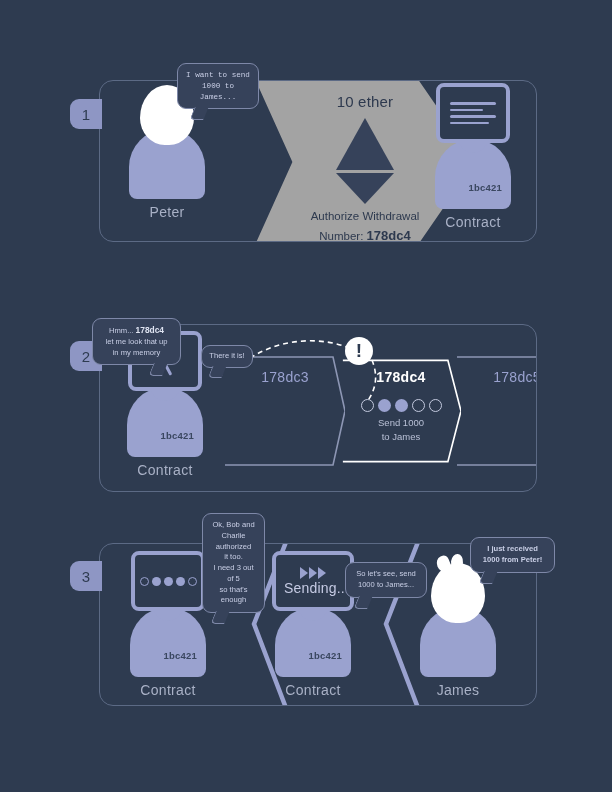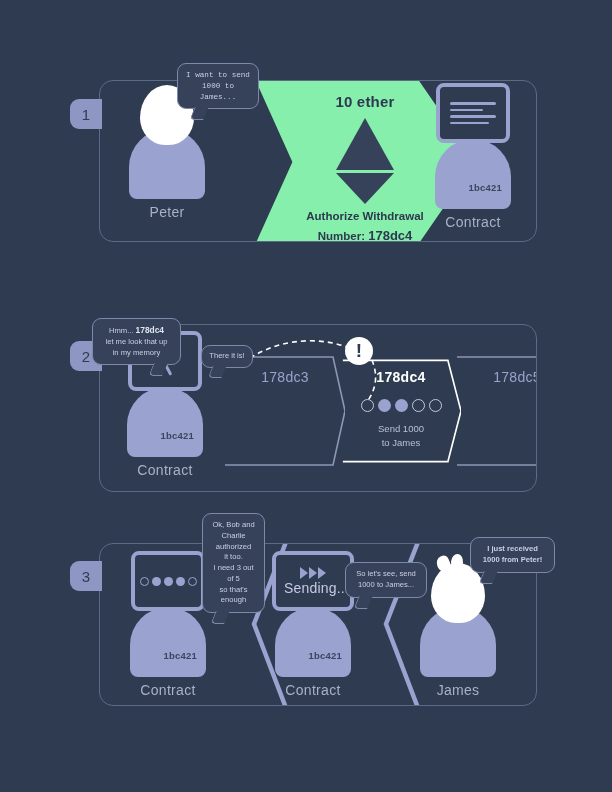--- a/index.html
+++ b/index.html
@@ -122,24 +122,23 @@
     border-left:1.4px solid #7e88a8;
     border-bottom:1.4px solid #7e88a8;
     transform:skewX(-22deg);
     border-radius:0 0 0 5px;
   }
   .bubble .tail.bl{left:14px;bottom:-12px;}
 
   
   .ether-band{
     position:absolute;
-    background:#86efac;
+    background:#a3a3a3;
     display:flex;flex-direction:column;align-items:center;
     clip-path:polygon(0 0, 74% 0, 100% 50%, 74% 100%, 0 100%, 17% 50%);
-    font-weight:bold;
   }
   .ether-top{color:#2d394e;font-size:15px;margin-top:14px;letter-spacing:.2px;}
   .eth-logo{position:relative;width:58px;height:86px;margin:8px 0 6px;}
   .eth-logo .up{
     position:absolute;left:0;top:0;width:0;height:0;
     border-left:29px solid transparent;border-right:29px solid transparent;
     border-bottom:52px solid #36425a;
   }
   .eth-logo .dn{
     position:absolute;left:0;top:55px;width:0;height:0;
@@ -159,21 +158,21 @@
     position:absolute;left:0;top:0;width:100%;height:100%;
   }
   .memblock .mtitle{
     position:relative;color:#9aa2cf;font-size:14px;margin-top:14px;letter-spacing:.3px;
   }
   .memblock.active .mtitle{color:#ffffff;font-weight:bold;}
   .memdots{position:relative;display:flex;justify-content:center;gap:4px;margin-top:14px;}
   .memdots span{width:13px;height:13px;border-radius:50%;box-sizing:border-box;}
   .memdots span.on{background:#9aa2cf;}
   .memdots span.off{border:1.5px solid #c3c9de;}
-  .memcap{position:relative;color:#b9c0d6;font-size:9.5px;line-height:1.5;margin-top:10px;text-align:center;}
+  .memcap{position:relative;color:#b9c0d6;font-size:9.5px;line-height:1.5;margin-top:4px;text-align:center;}
 
   .excl{
     position:absolute;width:28px;height:28px;border-radius:50%;
     background:#ffffff;color:#2e3b50;
     font-size:19px;font-weight:bold;
     display:flex;align-items:center;justify-content:center;
     z-index:5;
   }
   svg{display:block;}
   .abs{position:absolute;}

